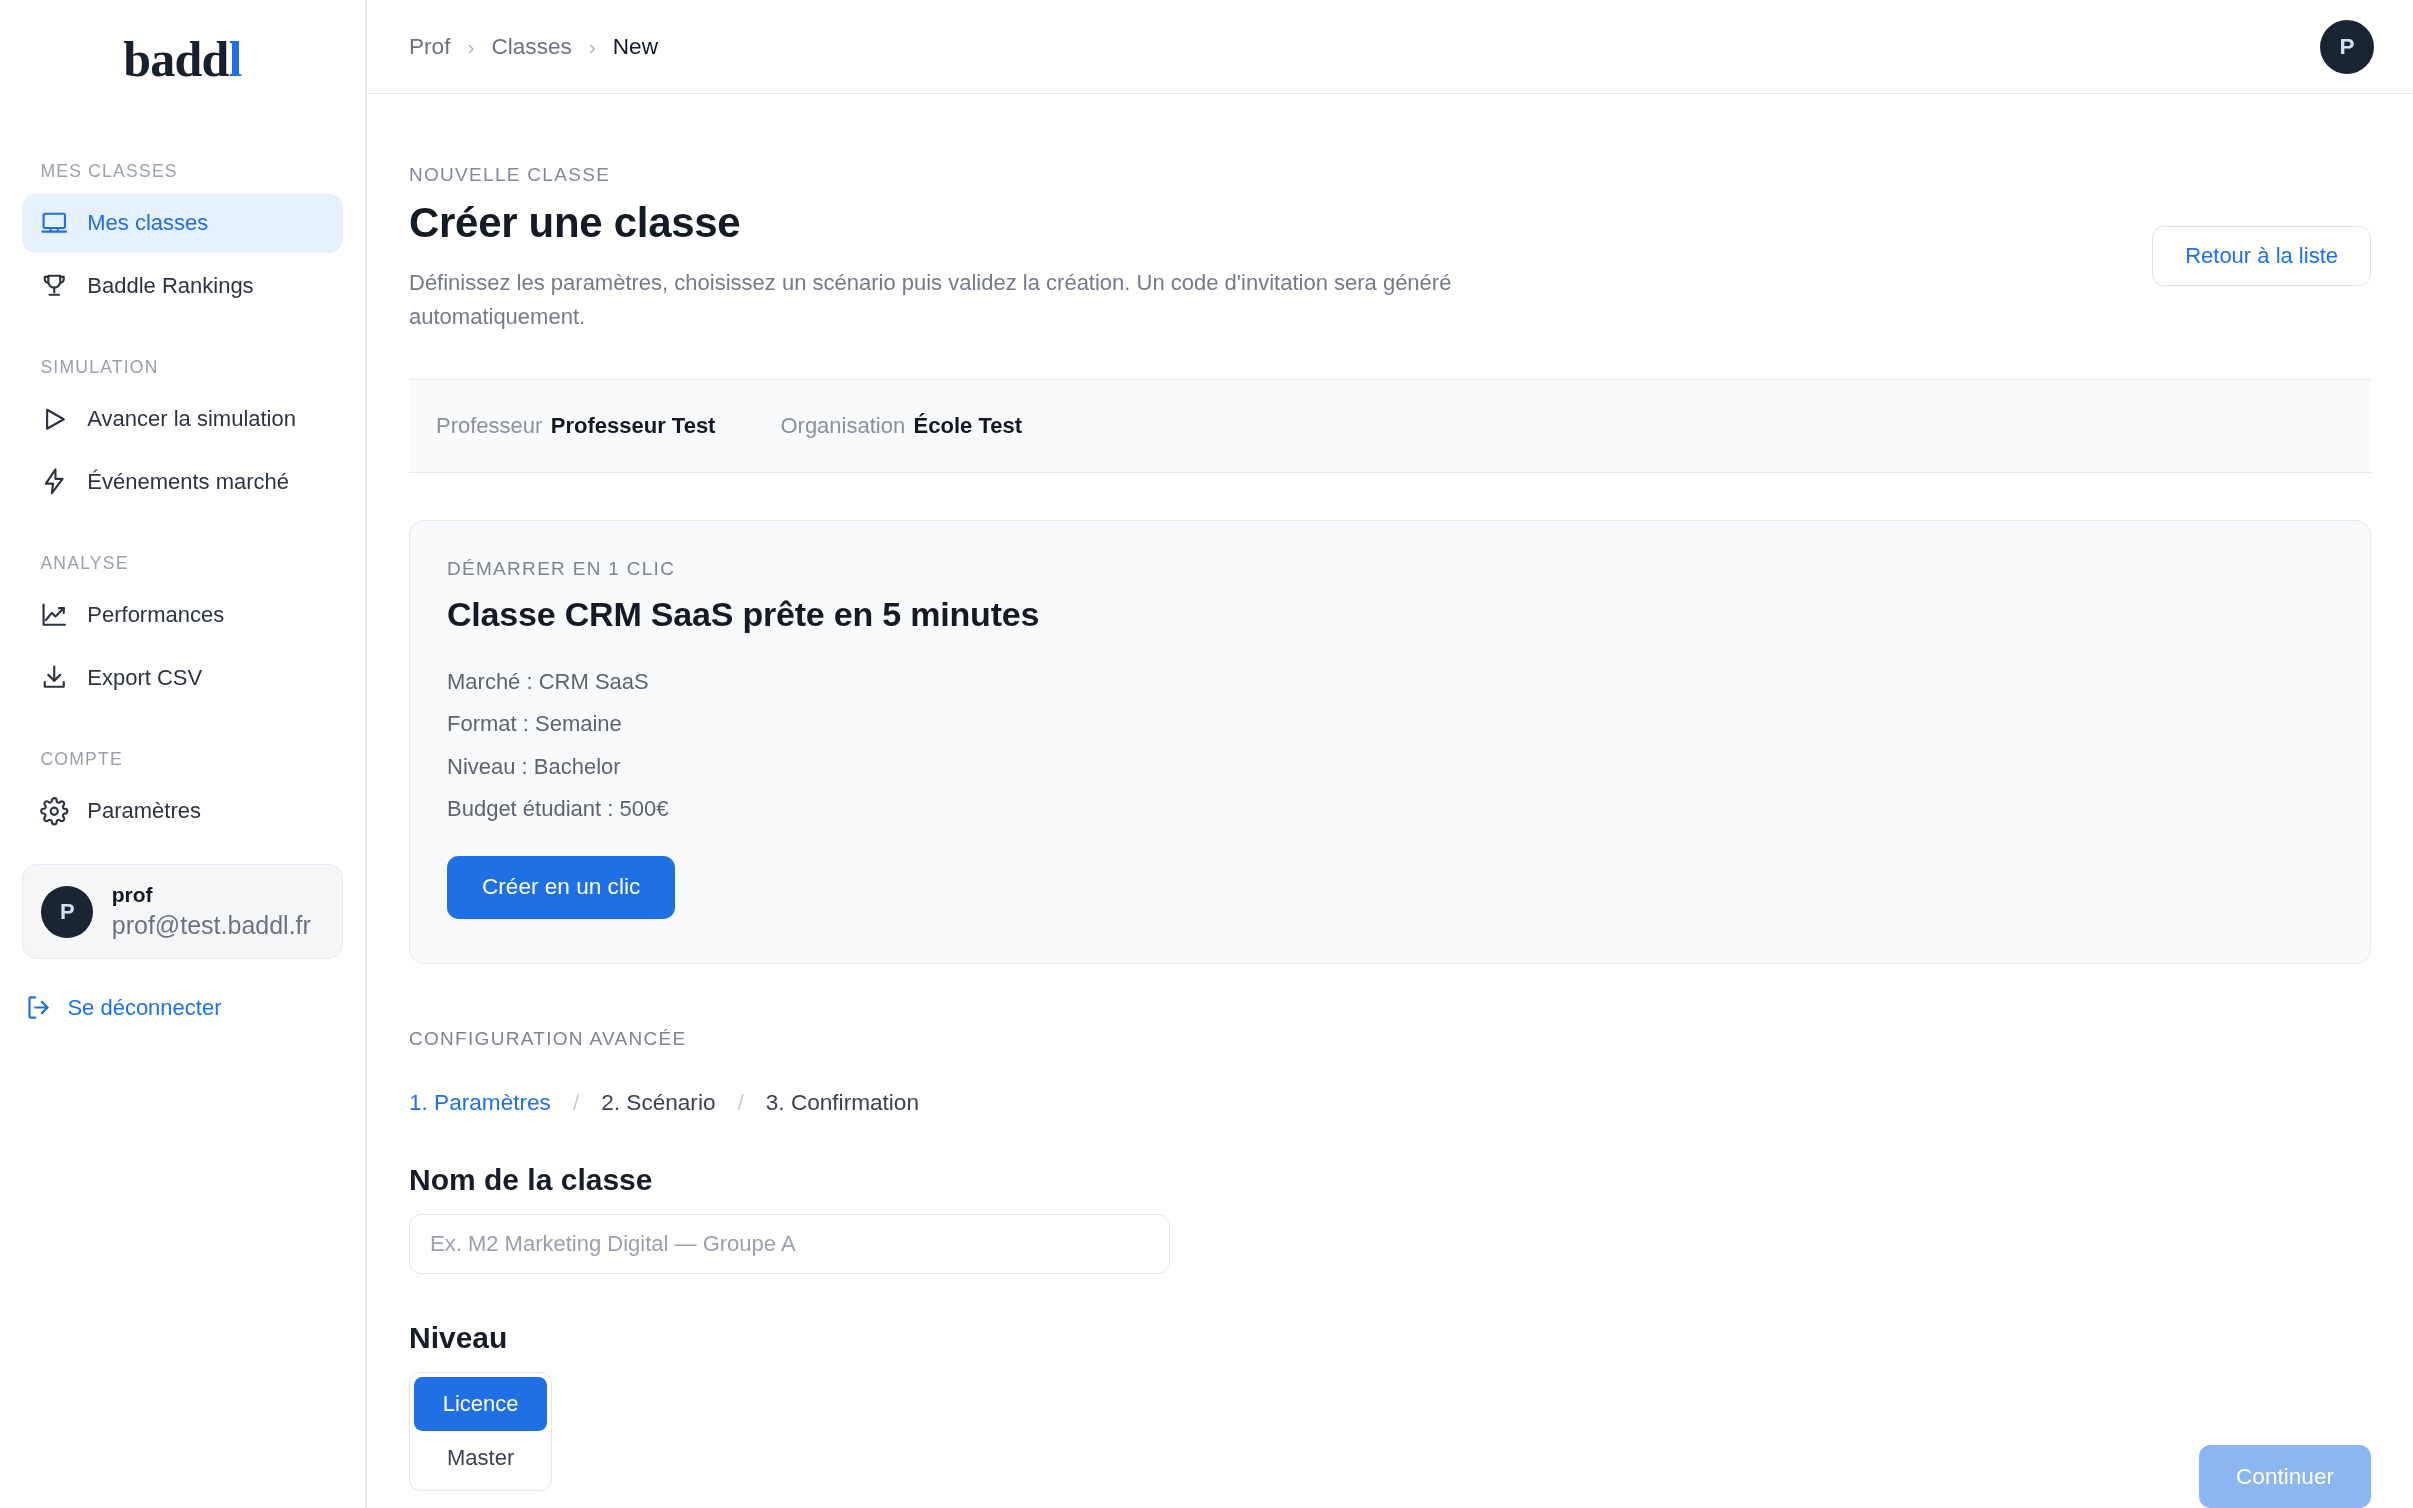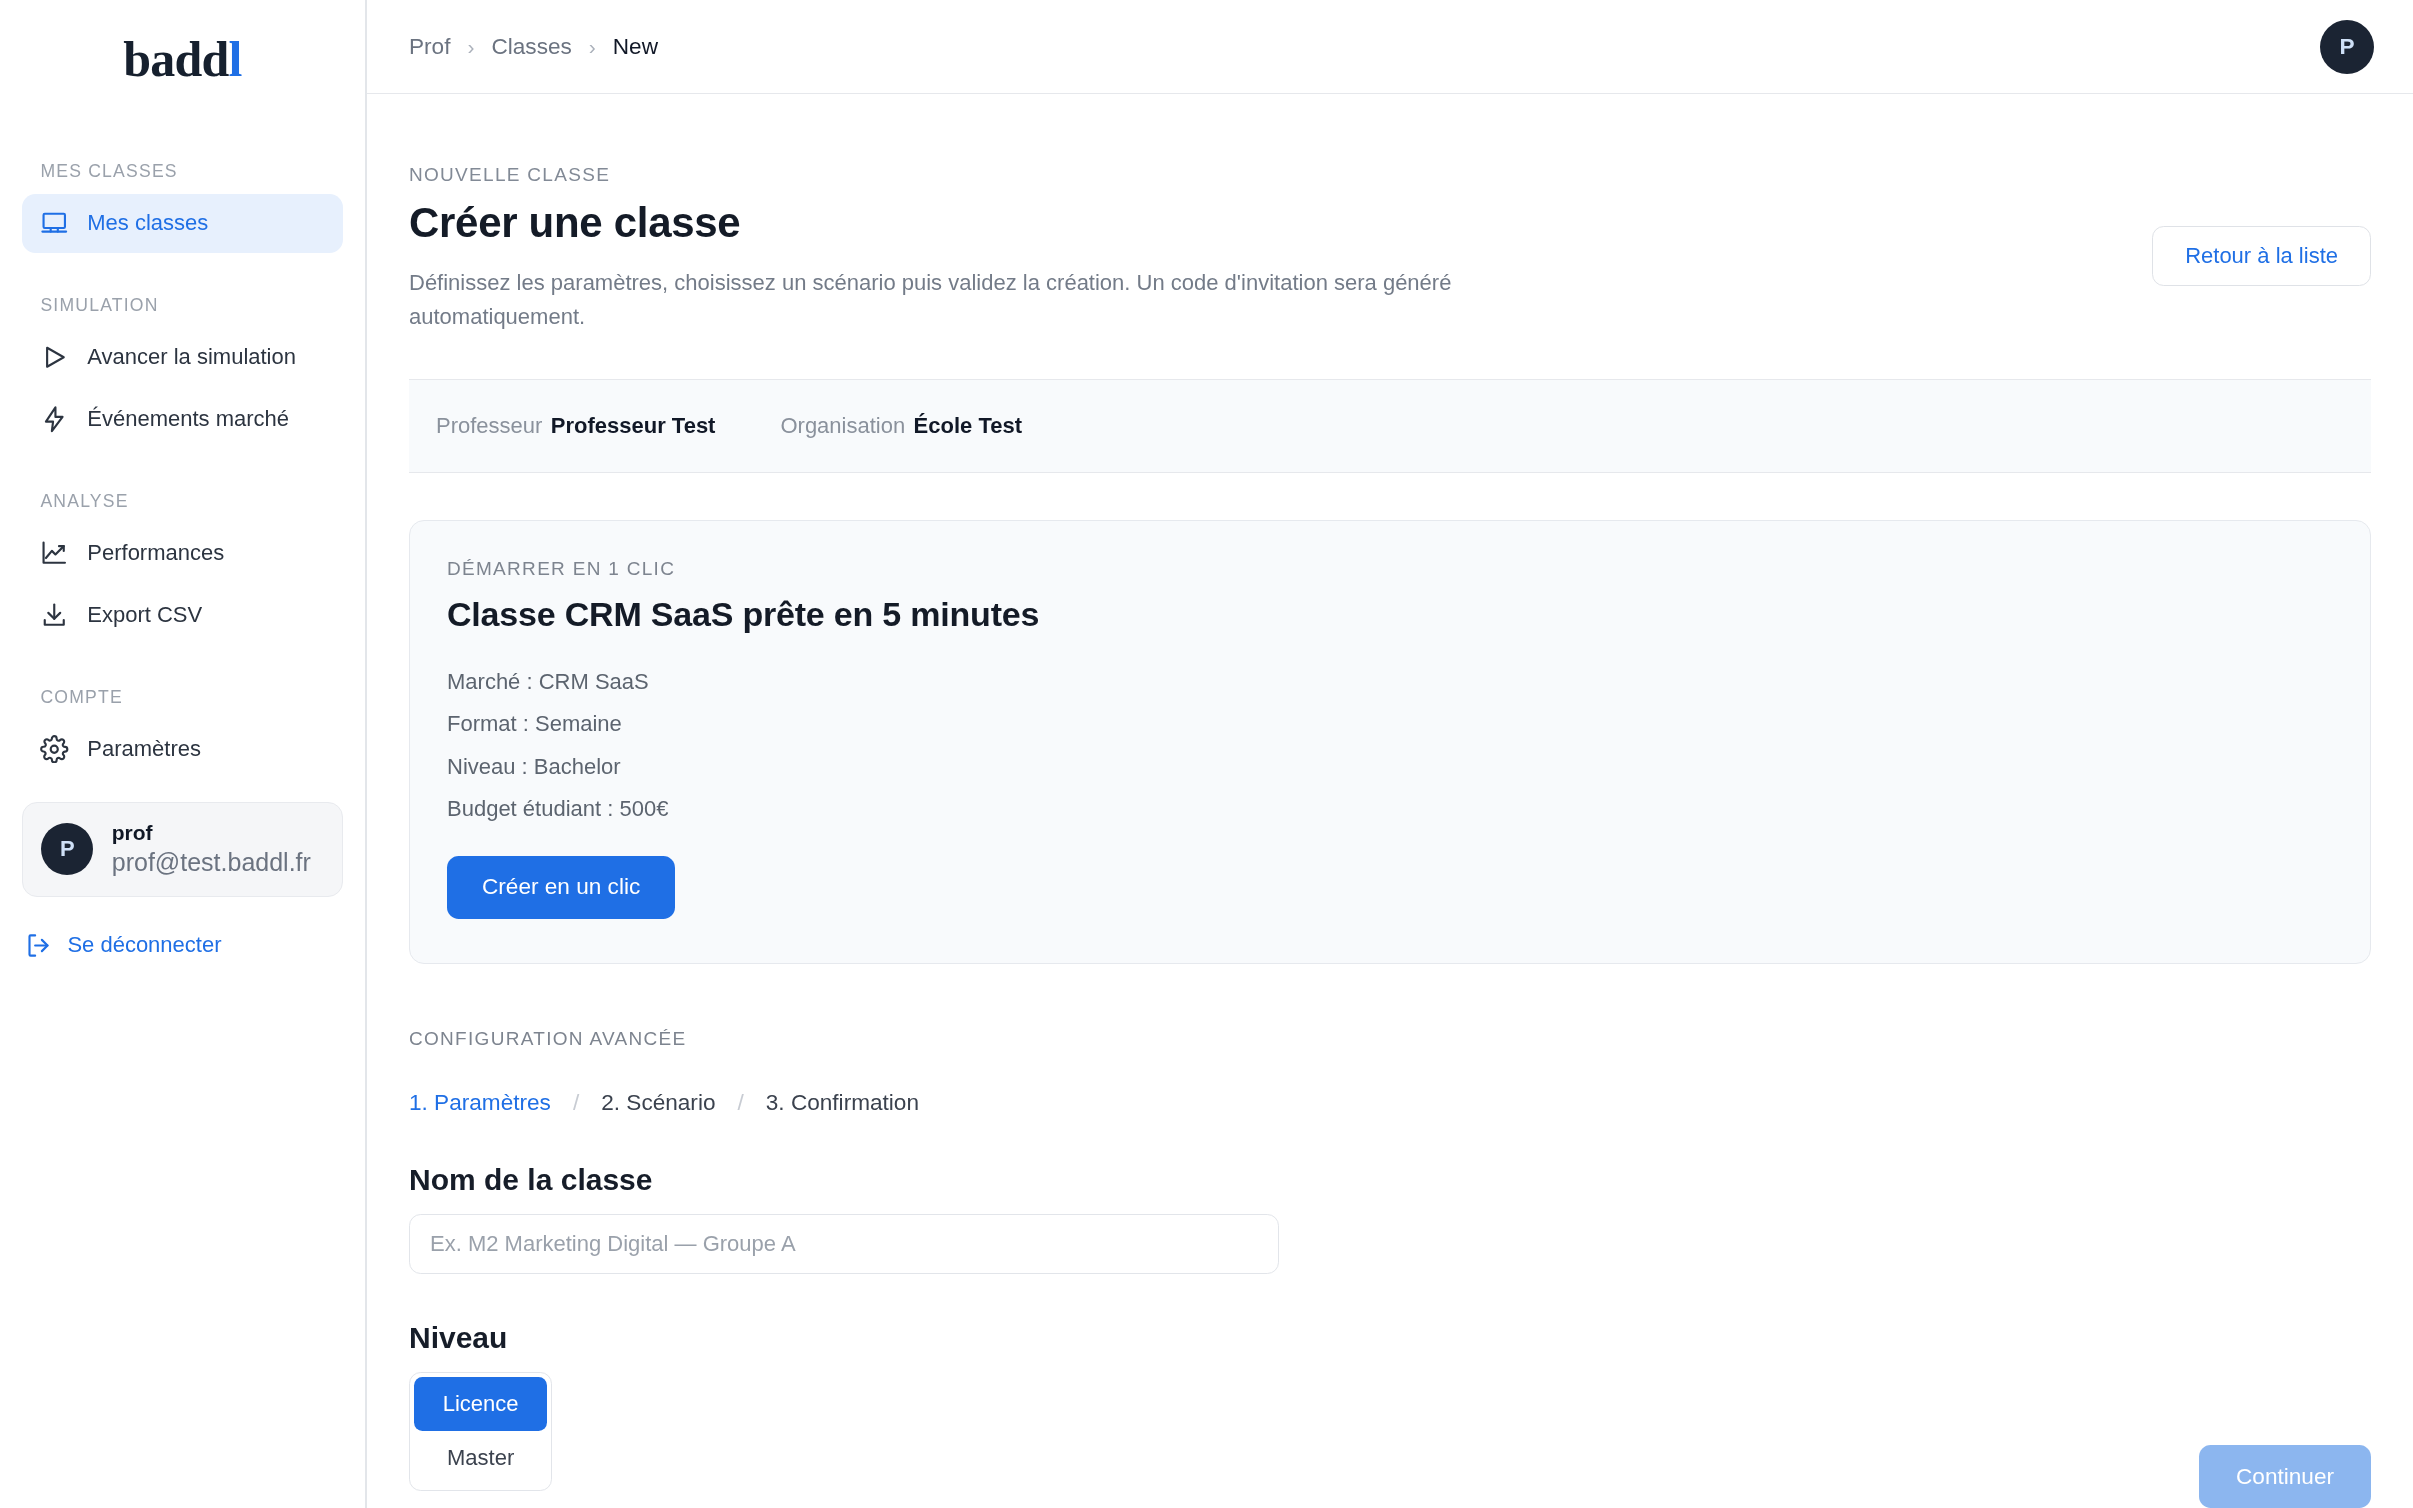--- a/index.html
+++ b/index.html
@@ -222,21 +222,21 @@
   .step-sep { color: #c8ccd3; }
 
   .field-label {
     font-size: 30px;
     font-weight: 700;
     color: #161d29;
     margin-top: 47px;
   }
   .text-input {
     margin-top: 17px;
-    width: 870px;
+    width: 761px;
     height: 60px;
     border: 1.7px solid #e2e5ea;
     border-radius: 11.7px;
     padding: 0 20px;
     font-size: 22px;
     color: #111827;
     font-family: "Liberation Sans", sans-serif;
     background: #ffffff;
     outline: none;
   }
@@ -299,20 +299,32 @@
           <svg viewBox="0 0 24 24" fill="none" stroke="#1f6fe5" stroke-width="1.8" stroke-linecap="round" stroke-linejoin="round">
             <rect x="3" y="4" width="18" height="12" rx="1"></rect>
             <line x1="2" y1="19" x2="22" y2="19"></line>
             <path d="M9 16v3"></path>
               <path d="M15 16v3"></path>
           </svg>
         </span>
         <span>Mes classes</span>
       </div>
 
+      <div class="nav-item">
+        <span class="ic">
+          <svg viewBox="0 0 24 24" fill="none" stroke="#2c3440" stroke-width="1.8" stroke-linecap="round" stroke-linejoin="round">
+            <path d="M7 4h10v5a5 5 0 0 1-10 0V4z"></path>
+            <path d="M7 5H4v2a3 3 0 0 0 3 3"></path>
+            <path d="M17 5h3v2a3 3 0 0 1-3 3"></path>
+            <line x1="12" y1="14" x2="12" y2="18"></line>
+            <line x1="8" y1="20" x2="16" y2="20"></line>
+          </svg>
+        </span>
+        <span>Baddle Rankings</span>
+      </div>
     </div>
 
     <div class="sec-simulation">
       <div class="nav-section-title">SIMULATION</div>
 
       <div class="nav-item">
         <span class="ic">
           <svg viewBox="0 0 24 24" fill="none" stroke="#2c3440" stroke-width="1.8" stroke-linecap="round" stroke-linejoin="round">
             <polygon points="6 4 20 12 6 20 6 4"></polygon>
           </svg>

